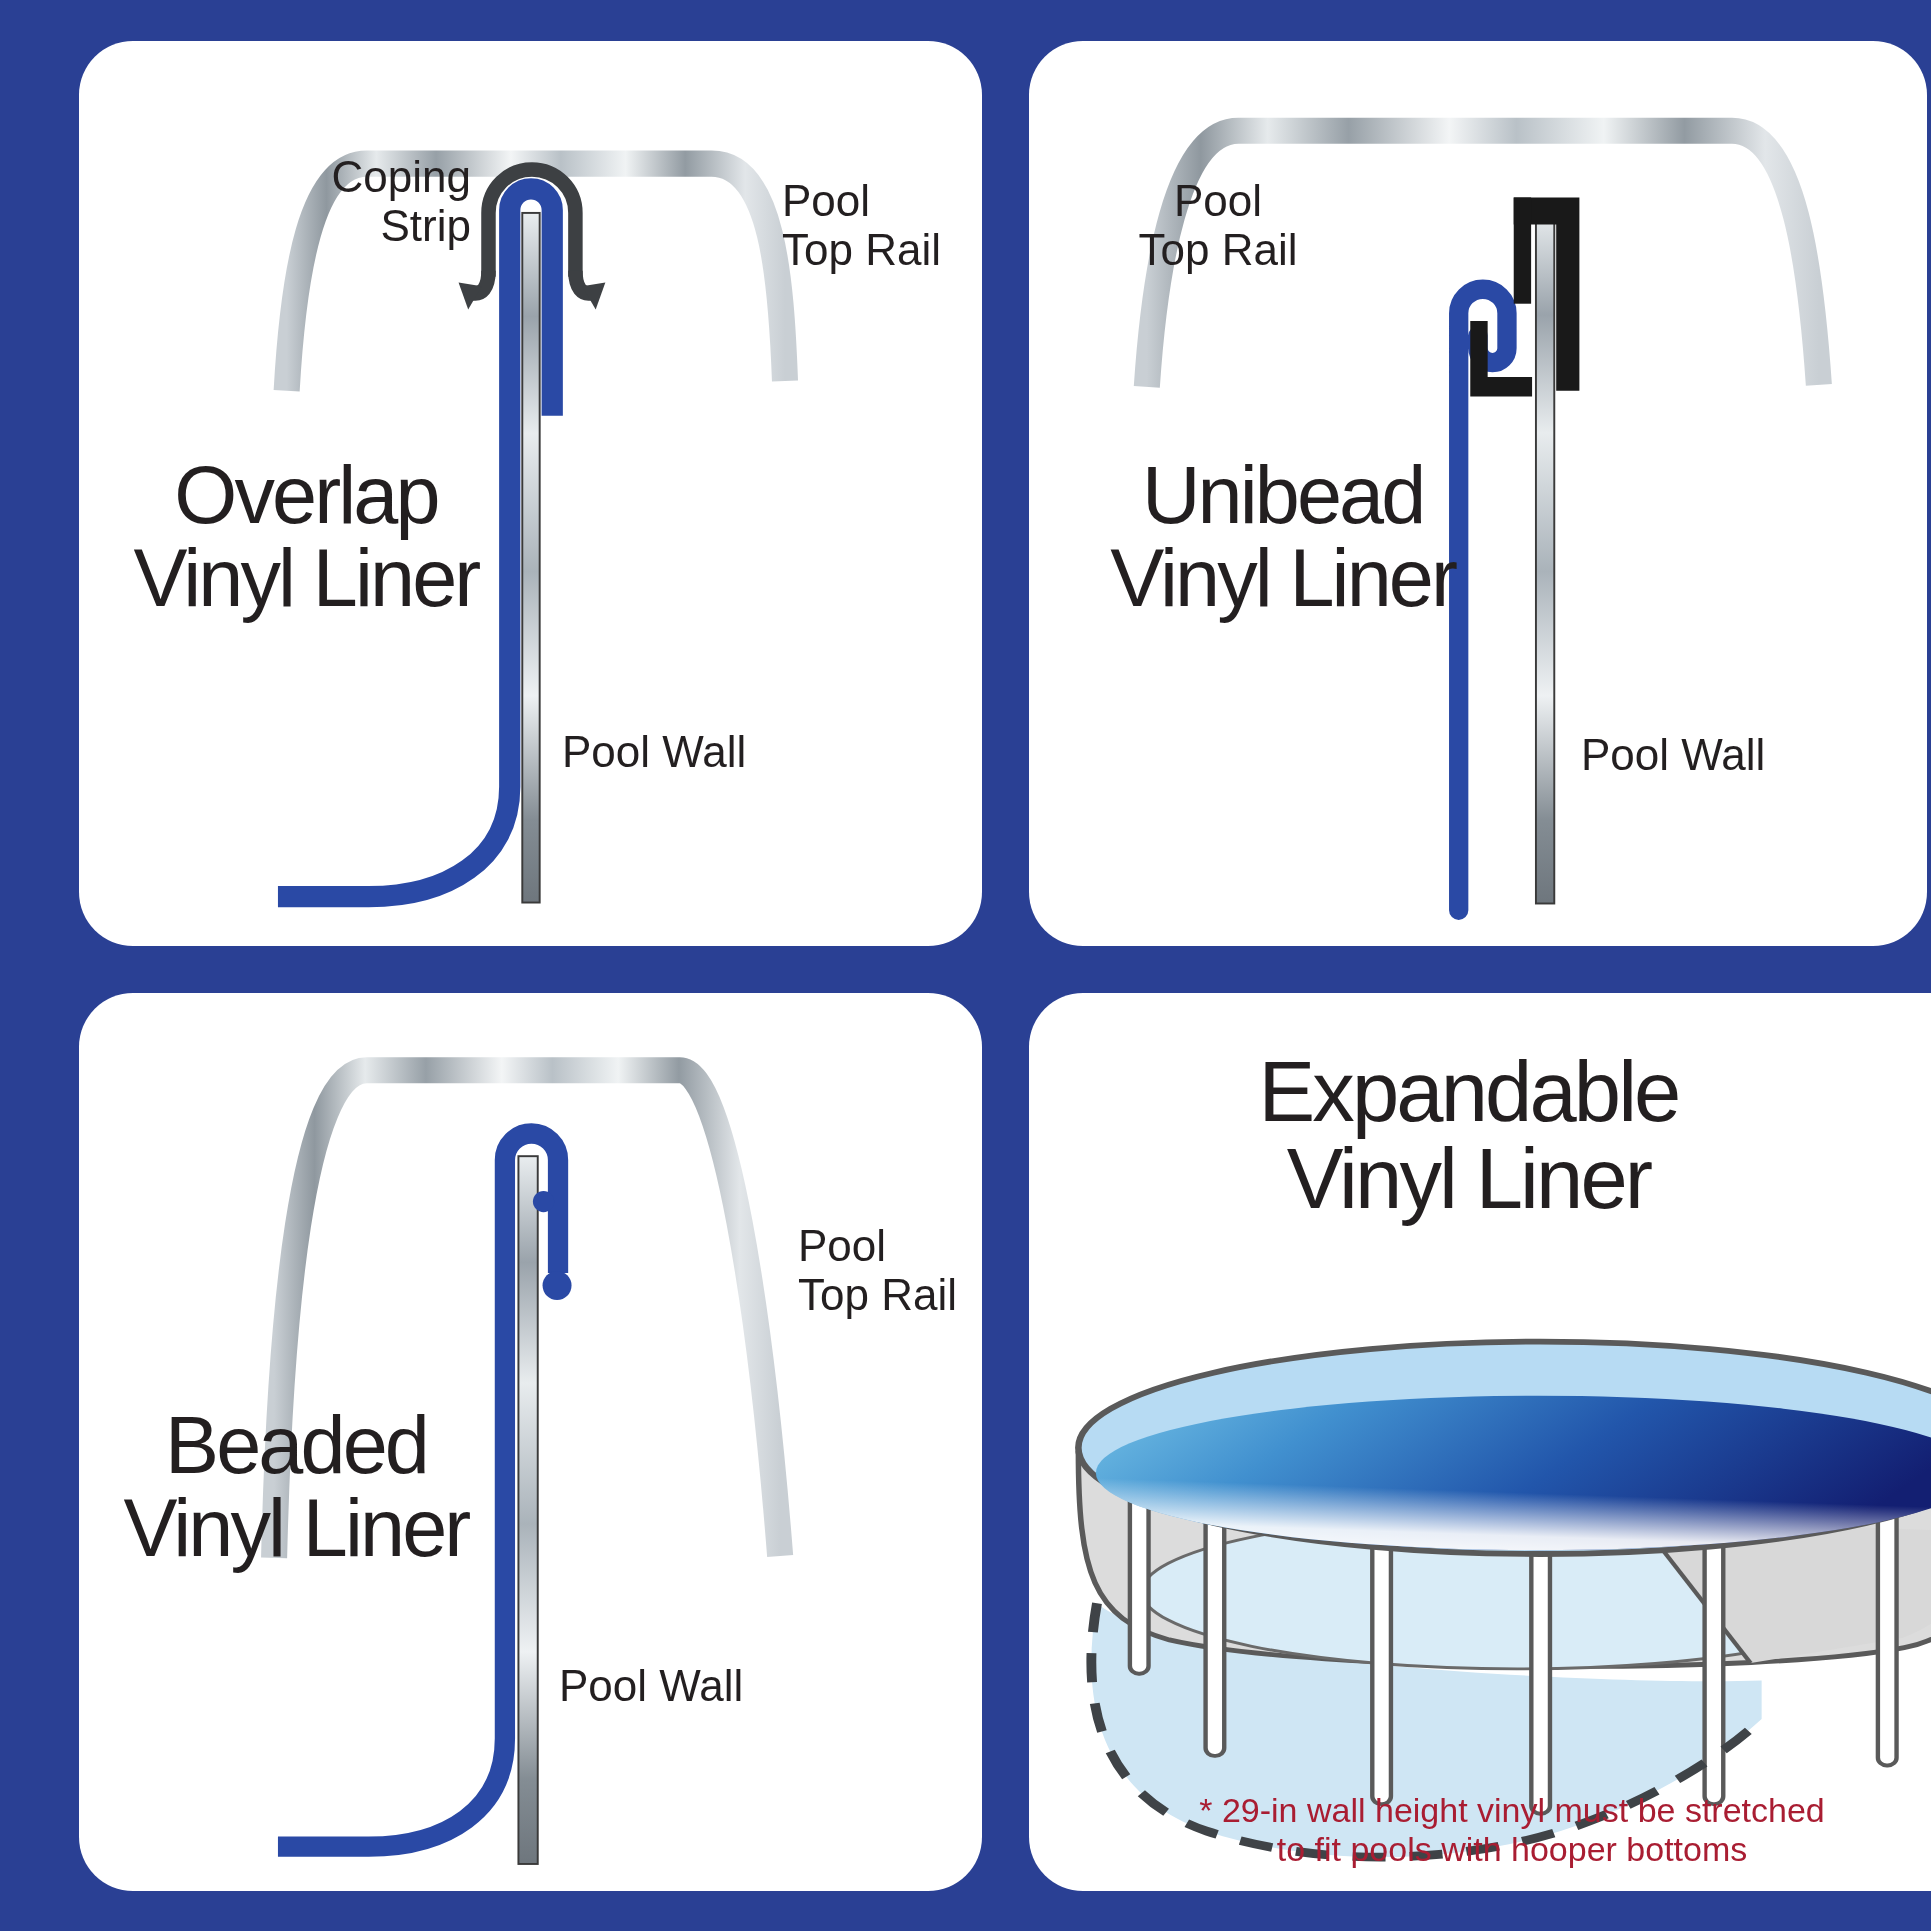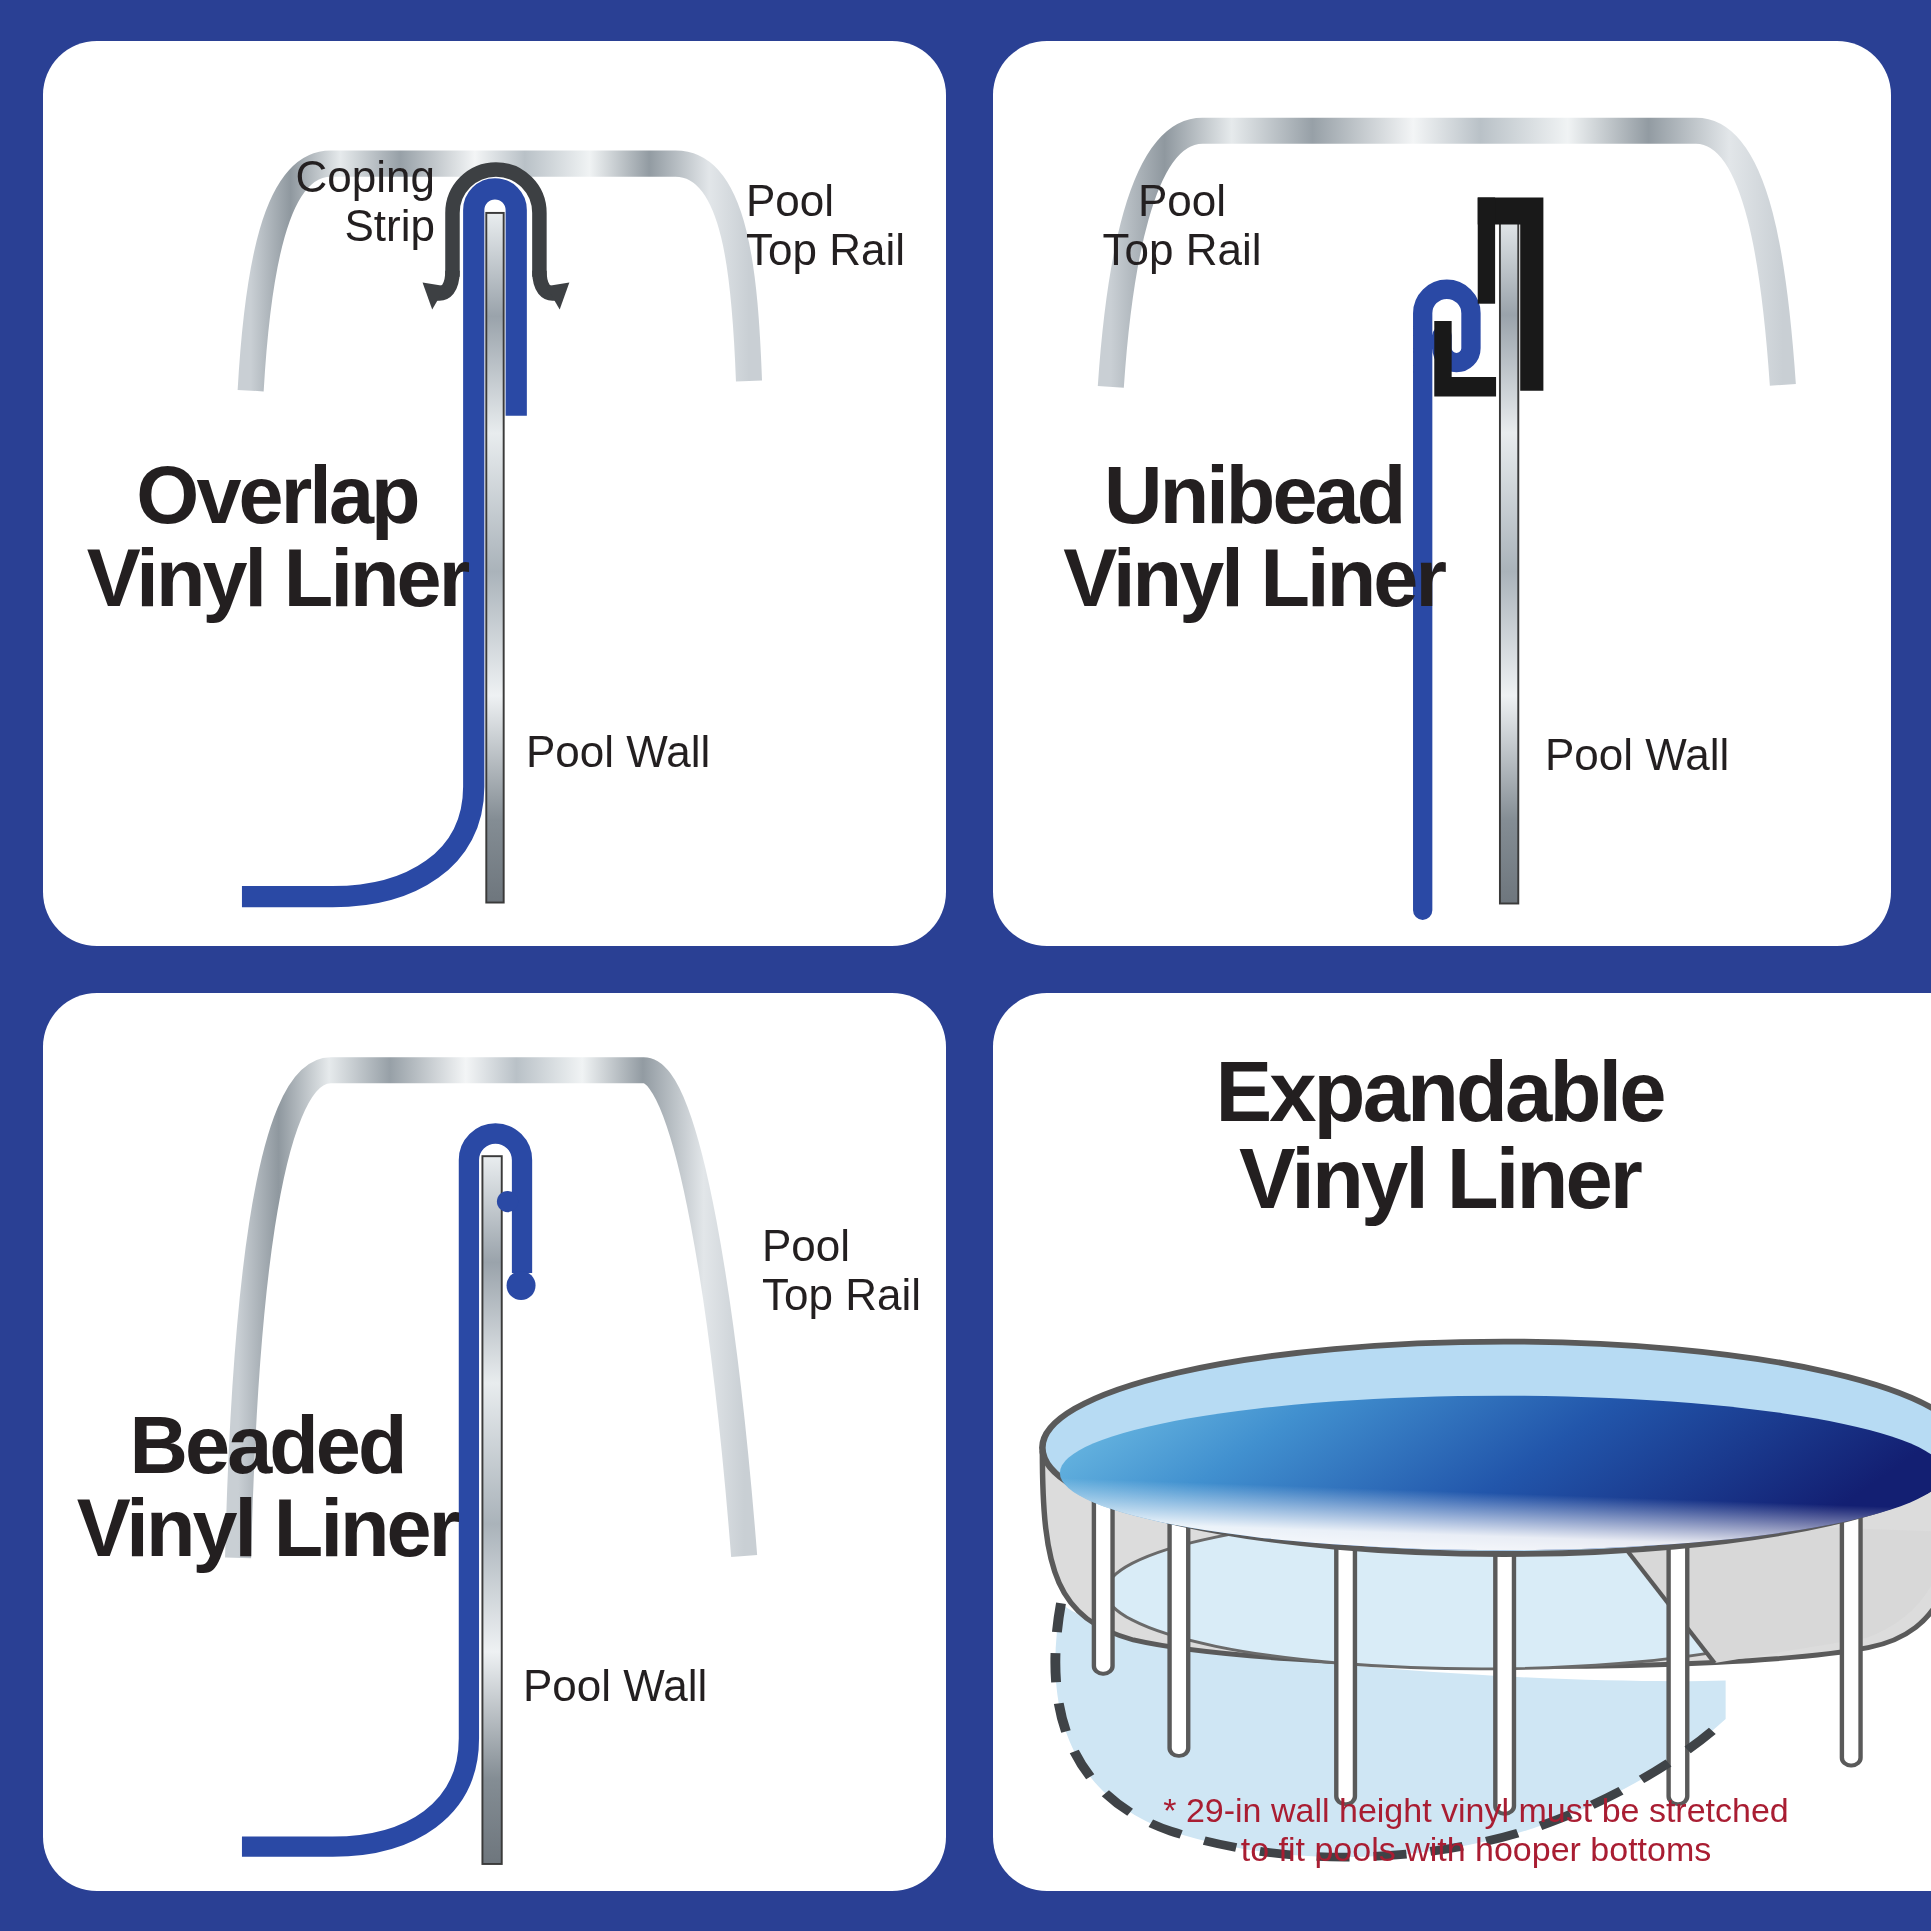--- a/index.html
+++ b/index.html
@@ -7,43 +7,43 @@
     width:1931px;height:1931px;
     background:#2a4094;
     position:relative;
     font-family:"Liberation Sans", sans-serif;
     overflow:hidden;
   }
   .panel{
     position:absolute;
     background:#ffffff;
     border-radius:54px;
+    margin-left:36px;
   }
   #panel-overlap   {left:43px;  top:41px;   width:903px; height:905px;}
   #panel-beaded    {left:993px;top:41px;   width:898px; height:905px;}
   #panel-unibead   {left:43px;  top:993px; width:903px; height:898px;}
   #panel-expandable{left:993px;top:993px; width:1020px; height:898px;}
   .diagram{position:absolute;left:0;top:0;width:100%;height:100%;}
   .lbl{
     position:absolute;
     font-size:44px;
     line-height:1.12;
     color:#231f20;
     white-space:pre-line;
   }
   .title{
     position:absolute;
     font-size:81px;
-    font-weight:bold;
+    font-weight:normal;
     letter-spacing:-2.9px;
     line-height:1.02;
     color:#231f20;
     text-align:center;
     white-space:pre-line;
-    padding-left:7px;
   }
   #expandable-title{font-size:85px;}
   .footnote{
     position:absolute;
     font-size:34px;
     color:#a91d32;
     text-align:center;
     line-height:1.15;
     white-space:pre-line;
   }

